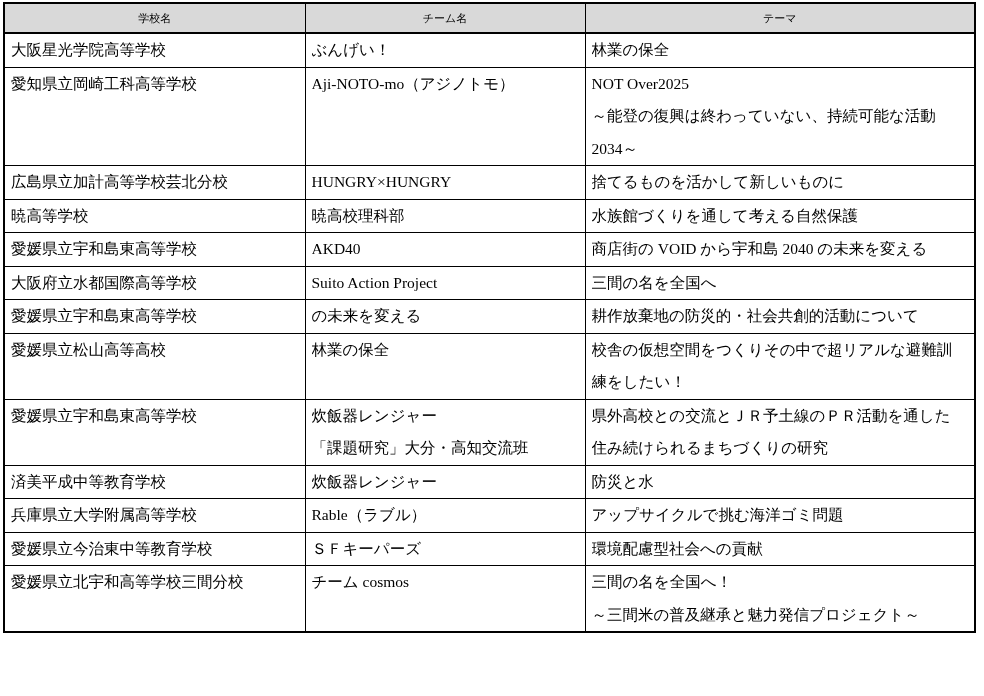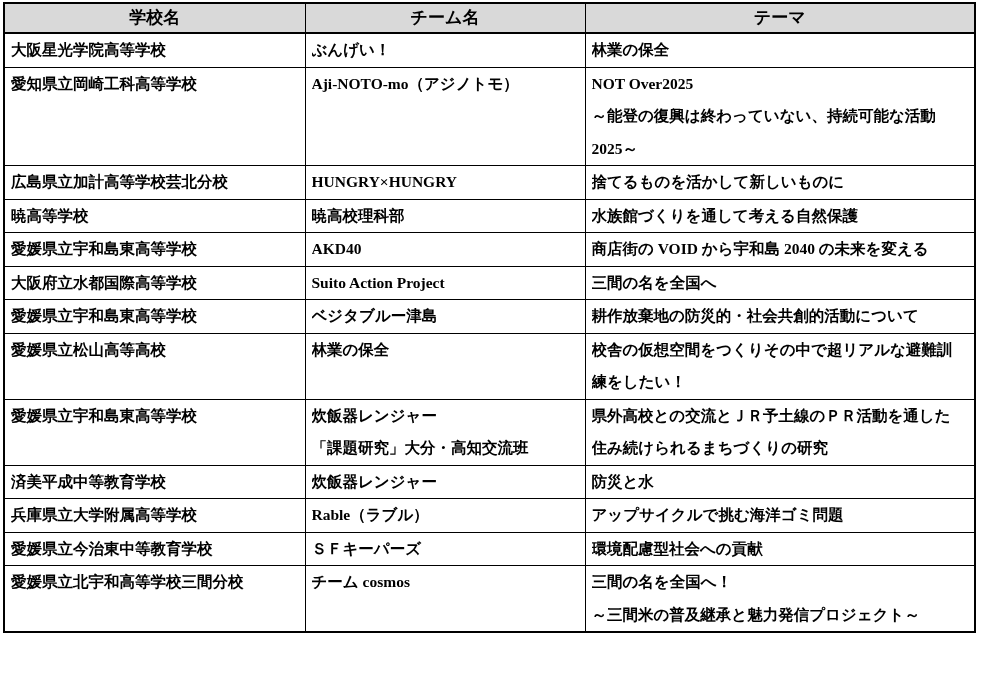--- a/index.html
+++ b/index.html
@@ -22,39 +22,38 @@
     table-layout: fixed;
     border: 2px solid #000000;
   }
   col.col-school { width: 301px; }
   col.col-team   { width: 280px; }
   col.col-theme  { width: 390px; }
   th {
     background: #d9d9d9;
     border: 1px solid #000000;
     border-bottom: 2px solid #000000;
-    font-weight: bold;
-    font-size: 17px;
+    font-weight: normal;
+    font-size: 11px;
     height: 28px;
     line-height: 28px;
     text-align: center;
     padding: 0 4px;
   }
   td {
     border: 1px solid #000000;
     vertical-align: top;
     padding: 0 6px;
     font-size: 15.5px;
   }
   .cell-line {
     line-height: 32.5px;
     white-space: nowrap;
     overflow: hidden;
     text-align: left;
-    font-weight: bold;
   }
 </style>
 </head>
 <body>
 
 <div class="page">
   <table class="doc-table">
     <colgroup>
       <col class="col-school">
       <col class="col-team">
@@ -82,21 +81,21 @@
         <tr>
           <td>
             <div class="cell-line">愛知県立岡崎工科高等学校</div>
           </td>
           <td>
             <div class="cell-line">Aji-NOTO-mo（アジノトモ）</div>
           </td>
           <td>
             <div class="cell-line">NOT Over2025</div>
             <div class="cell-line">～能登の復興は終わっていない、持続可能な活動</div>
-            <div class="cell-line">2025～</div>
+            <div class="cell-line">2034～</div>
           </td>
         </tr>
         <tr>
           <td>
             <div class="cell-line">広島県立加計高等学校芸北分校</div>
           </td>
           <td>
             <div class="cell-line">HUNGRY×HUNGRY</div>
           </td>
           <td>
@@ -134,21 +133,21 @@
           </td>
           <td>
             <div class="cell-line">三間の名を全国へ</div>
           </td>
         </tr>
         <tr>
           <td>
             <div class="cell-line">愛媛県立宇和島東高等学校</div>
           </td>
           <td>
-            <div class="cell-line">ベジタブルー津島</div>
+            <div class="cell-line">の未来を変える</div>
           </td>
           <td>
             <div class="cell-line">耕作放棄地の防災的・社会共創的活動について</div>
           </td>
         </tr>
         <tr>
           <td>
             <div class="cell-line">愛媛県立松山高等高校</div>
           </td>
           <td>

